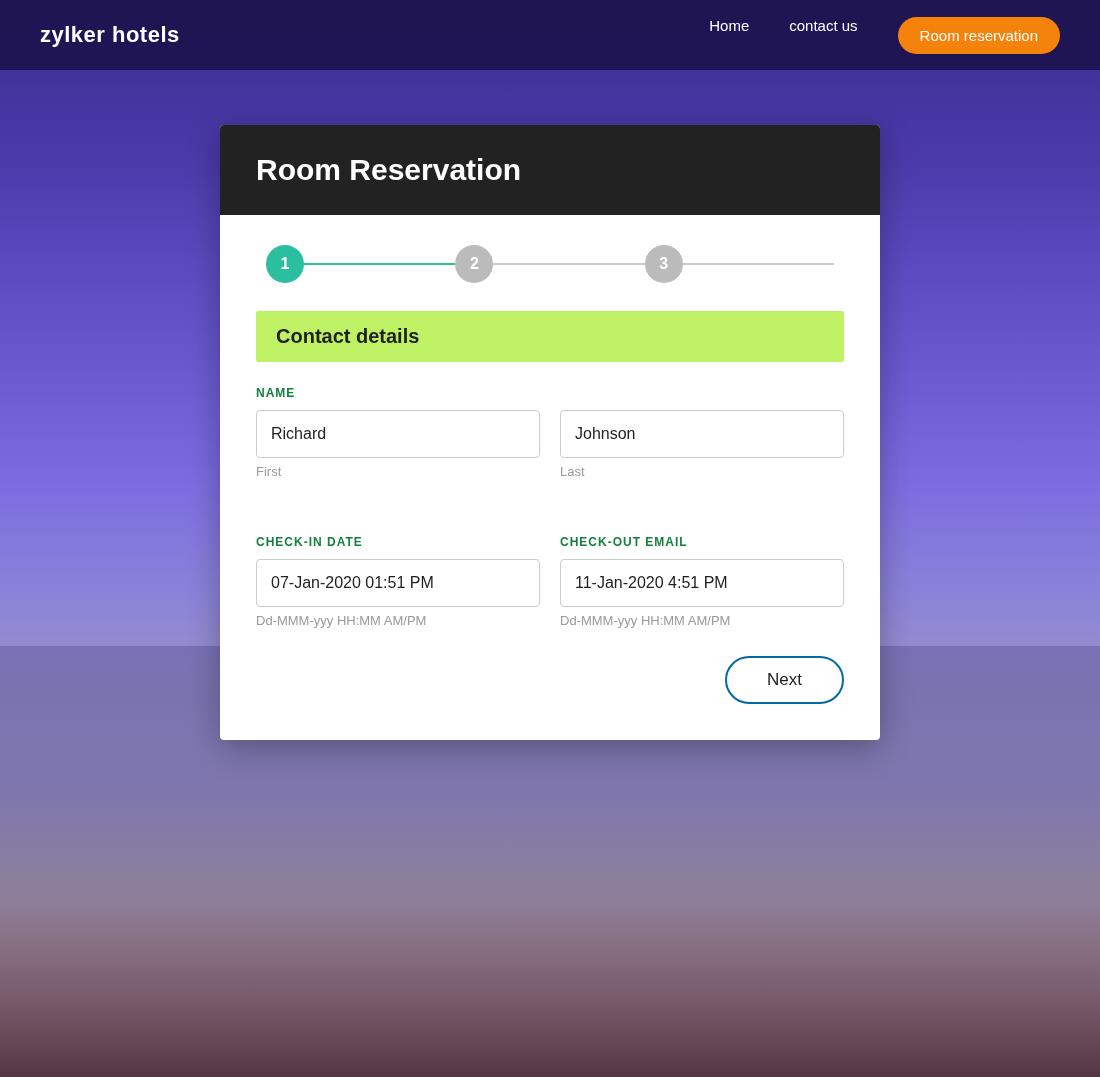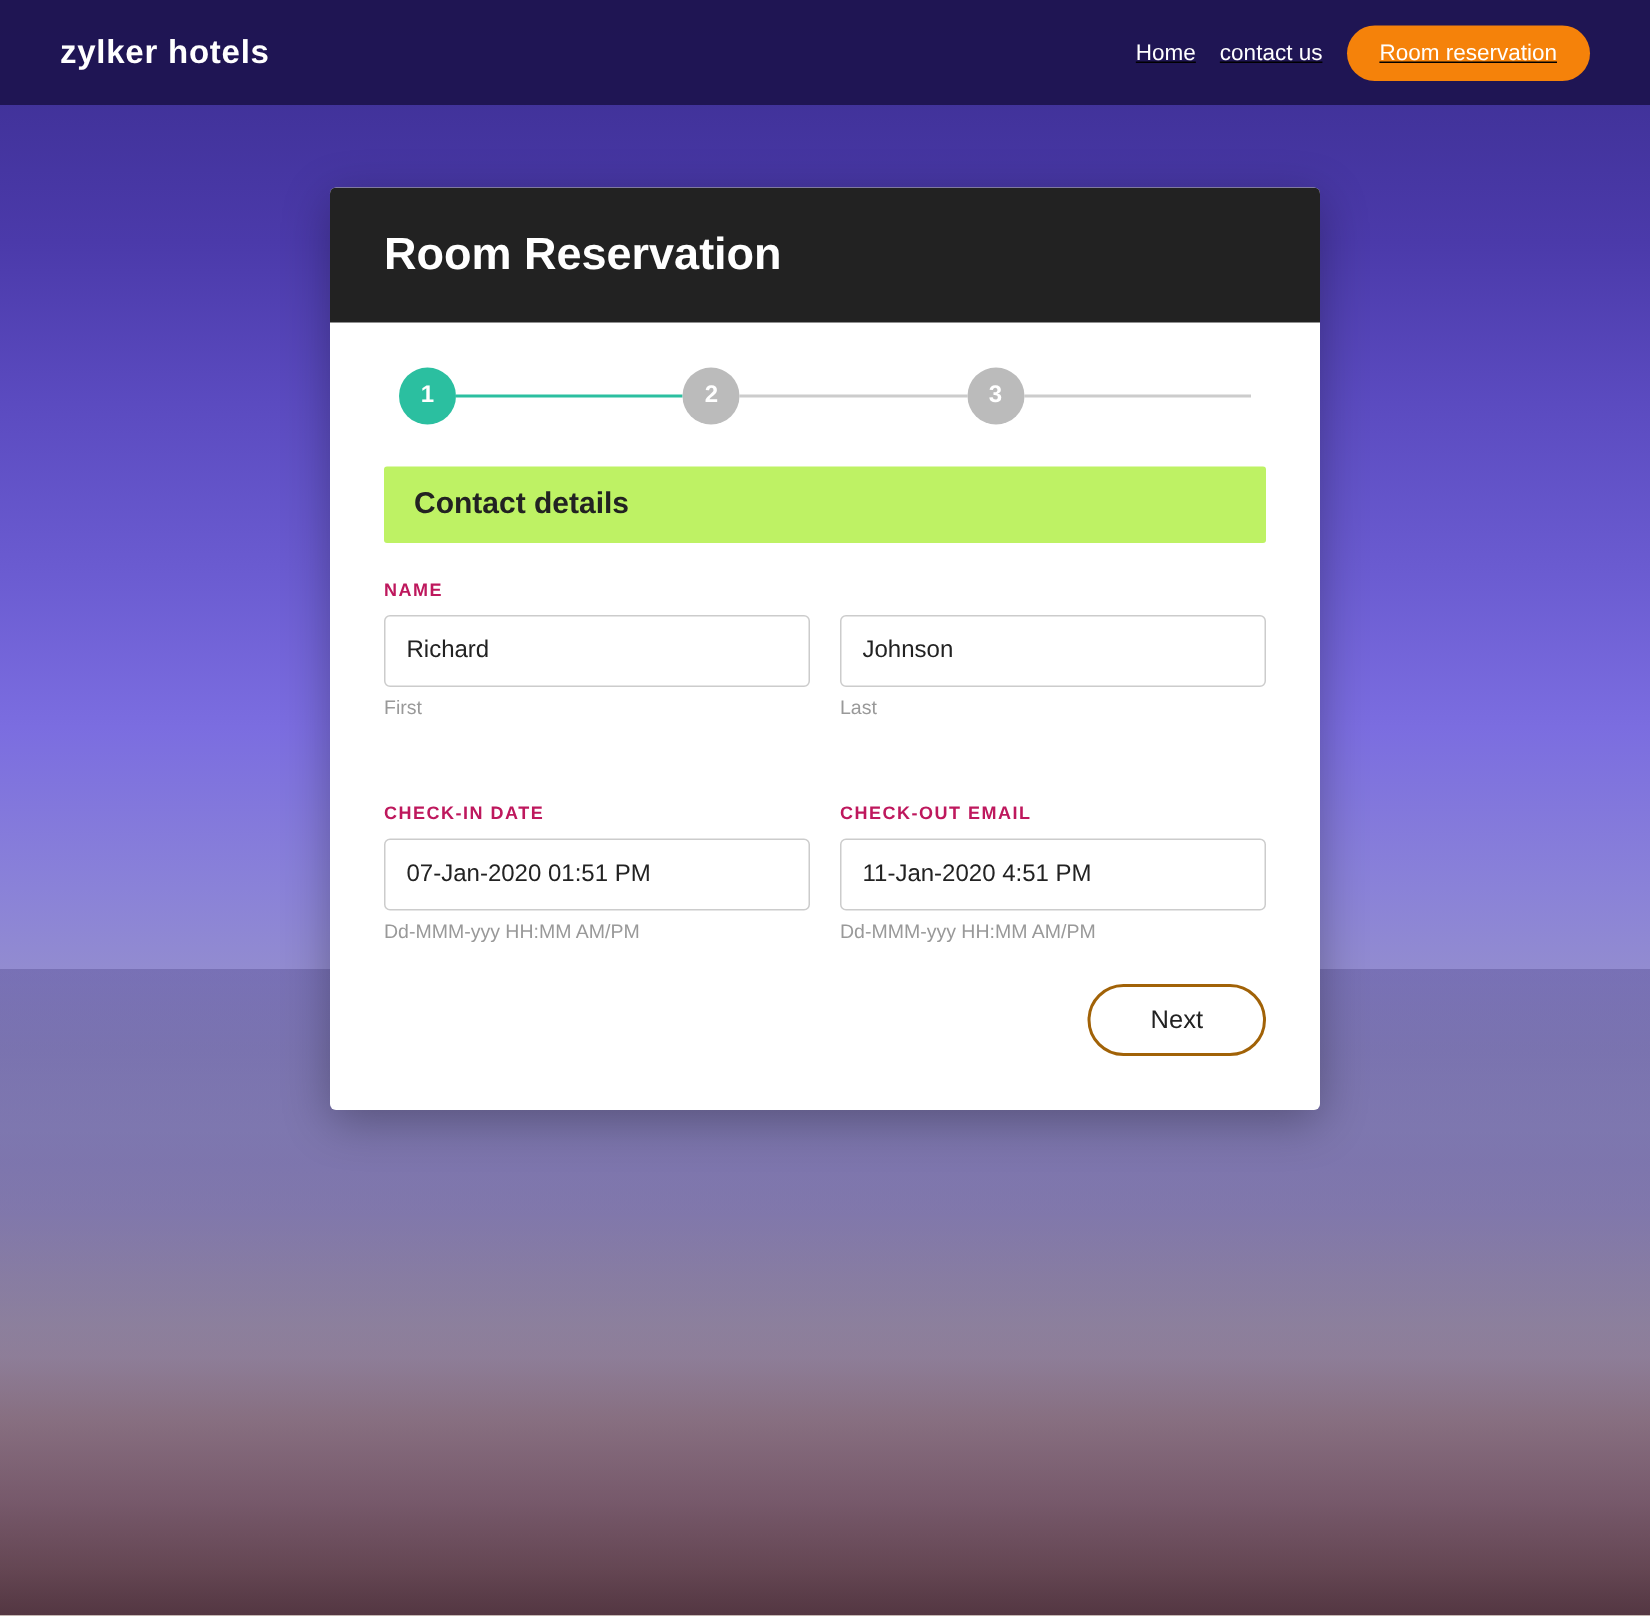--- a/index.html
+++ b/index.html
@@ -65,23 +65,22 @@
     .navbar-brand {
       color: #ffffff;
       font-size: 22px;
       font-weight: 600;
       letter-spacing: 0.5px;
       flex: 1;
     }
 
     .navbar-links {
       display: flex;
-      align-items: center;
-      gap: 16px;
-      text-decoration: underline;
+      align-items: flex-start;
+      gap: 40px;
     }
 
     .nav-link {
       color: white;
       text-decoration: none;
       font-size: 15px;
       font-weight: 400;
     }
 
     .nav-btn {
@@ -185,21 +184,21 @@
     .section-label-text {
       font-size: 20px;
       font-weight: 600;
       color: #222;
     }
 
     
     .field-group-label {
       font-size: 12px;
       font-weight: 600;
-      color: #be185d;
+      color: #15803d;
       letter-spacing: 1px;
       margin-bottom: 10px;
     }
 
     .field-row {
       display: flex;
       gap: 20px;
       margin-bottom: 8px;
     }
 
@@ -230,21 +229,21 @@
     }
 
     
     .next-row {
       display: flex;
       justify-content: flex-end;
       margin-top: 20px;
     }
 
     .next-btn {
-      border: 2px solid #a16207;
+      border: 2px solid #0369a1;
       background: white;
       border-radius: 25px;
       padding: 12px 40px;
       font-size: 17px;
       font-weight: 500;
       color: #222;
       cursor: pointer;
     }
   </style>
 </head>

